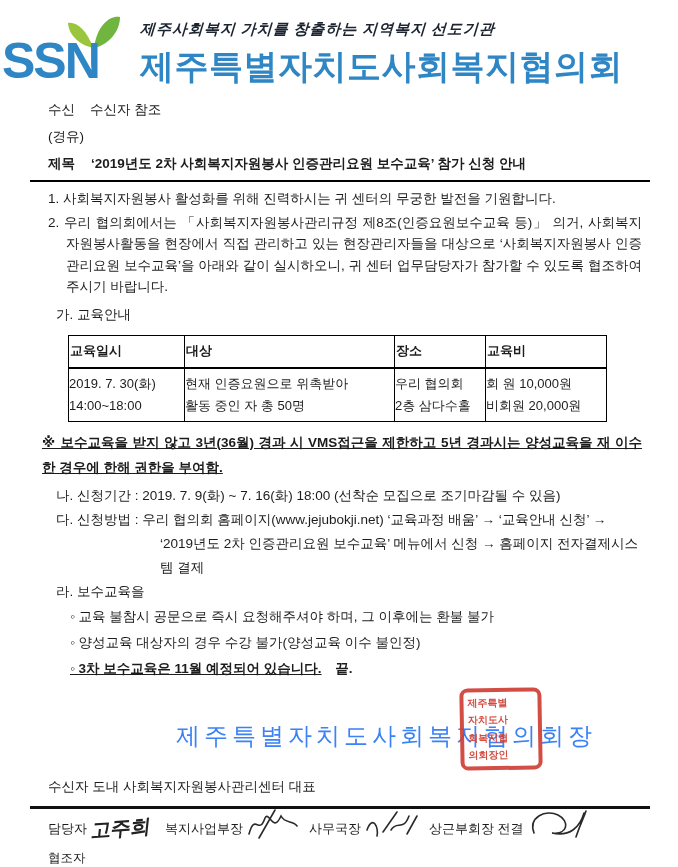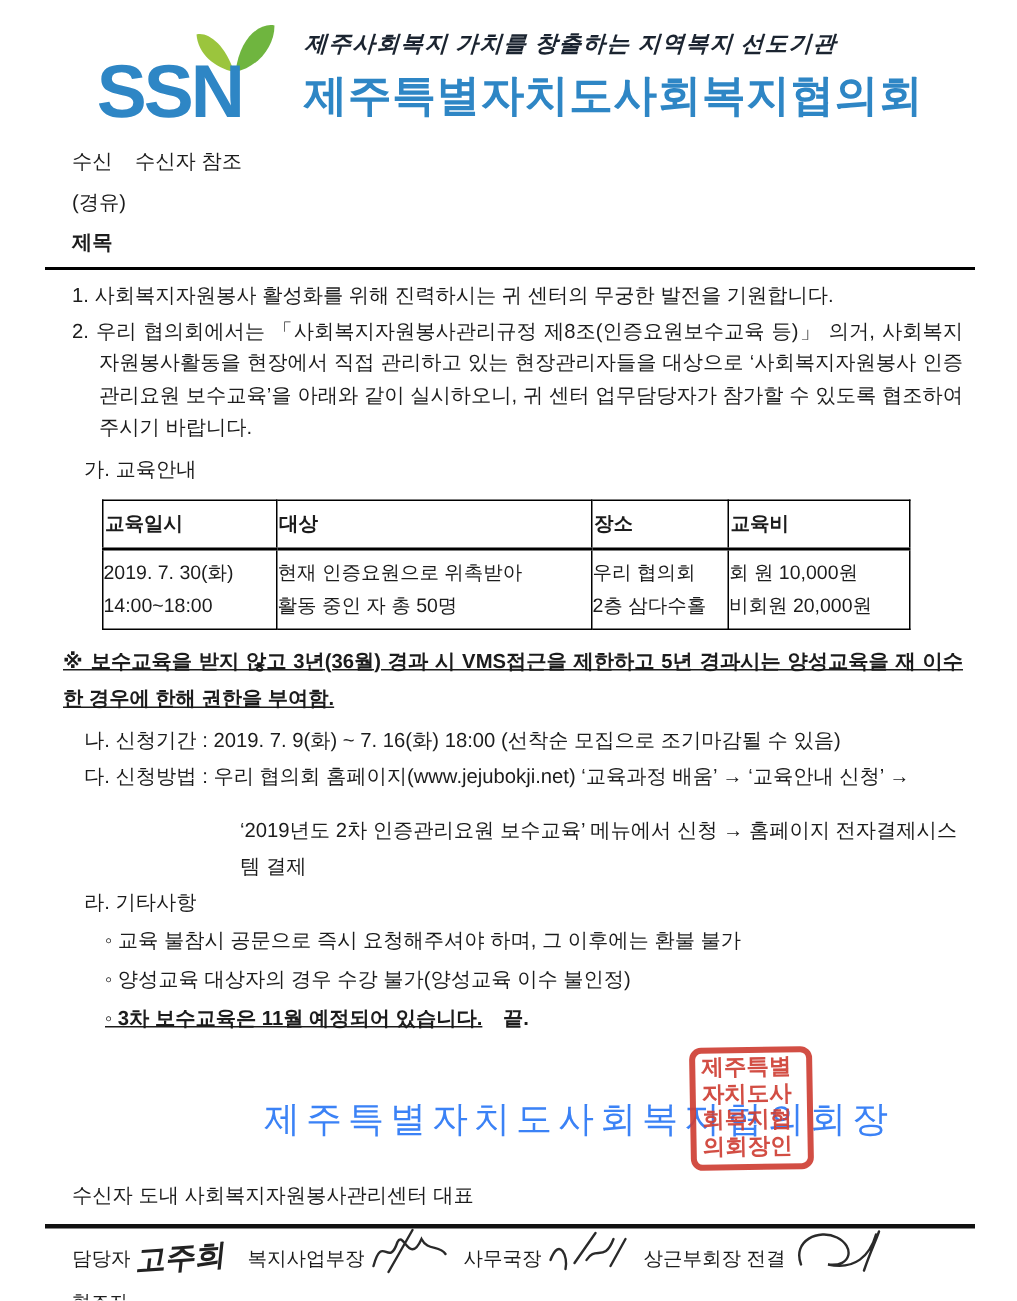--- a/index.html
+++ b/index.html
@@ -3,33 +3,33 @@
 <meta charset="utf-8">
 <style>
   html,body { margin:0; padding:0; background:#ffffff; }
   .page {
     position:relative; width:678px; height:867px; background:#ffffff;
     font-family:"Liberation Sans","DejaVu Sans",sans-serif;
     color:#1c1c1c; overflow:hidden;
   }
 
   
-  .header { display:flex; justify-content:center; align-items:flex-start; padding-top:12px; }
+  .header { display:flex; align-items:flex-start; padding-top:12px; }
   .logo { position:relative; width:140px; height:76px; flex:0 0 auto; }
   .logo .leaves { position:absolute; left:66px; top:2px; }
   .logo .ssn {
     position:absolute; left:2px; bottom:2px; font-size:50px; font-weight:bold;
     color:#2e86c5; letter-spacing:-2px; line-height:1;
   }
   .head-text { display:flex; flex-direction:column; padding-top:8px; }
   .slogan {
     font-family:"Liberation Serif","DejaVu Serif",serif; font-style:italic; font-weight:bold;
     font-size:15px; color:#1b2430; letter-spacing:1px; transform:skewX(-3deg);
   }
-  .orgname { font-size:29px; font-weight:bold; color:#2e86c5; letter-spacing:0.5px; margin-top:5px; }
+  .orgname { font-size:34px; font-weight:bold; color:#2e86c5; letter-spacing:0.5px; margin-top:5px; }
 
   
   .content { padding:6px 36px 0 48px; font-size:13.5px; }
   .meta-row { display:flex; gap:15px; line-height:27px; }
   .subject-row { display:flex; gap:16px; line-height:27px; font-weight:bold; }
   .rule { border:none; border-top:2px solid #000; margin:3px -8px 6px -18px; }
 
   
   .para { line-height:21.5px; text-align:justify; }
   .para.hang { padding-left:18px; text-indent:-18px; margin-top:2px; }
@@ -38,39 +38,39 @@
   
   table.edu { border-collapse:collapse; margin:7px 0 8px 20px; font-size:13px; }
   table.edu th, table.edu td { border:1.6px solid #000; text-align:left; }
   table.edu th { height:29px; font-weight:bold; border-bottom:2.4px solid #000; }
   table.edu td { height:52px; line-height:22px; padding:0 0; }
   .w1{width:113px}.w2{width:207px}.w3{width:88px}.w4{width:118px}
 
   
   .note { font-weight:bold; text-decoration:underline; line-height:25px; margin:6px 0 4px -6px; text-align:justify; }
   .sec { line-height:24px; padding-left:8px; }
-  .sec-cont { line-height:24px; padding-left:112px;margin-top:12px; }
+  .sec-cont { line-height:24px; padding-left:112px; }
   .bullets { padding-left:22px; }
   .bullet { line-height:26px; }
   .bullet .ul { text-decoration:underline; font-weight:bold; }
   .bullet .end { font-weight:bold; margin-left:10px; }
 
   
   .issuer { position:relative; height:96px; margin-top:6px; }
   .issuer-title {
     position:absolute; left:128px; top:32px; font-size:24px; letter-spacing:4px; color:#3b82f6;
   }
   .seal {
     position:absolute; left:412px; top:0px; width:82px; height:82px;
     border:4px solid #cf3f35; border-radius:8px; transform:rotate(-1deg);
     display:grid; grid-template-rows:repeat(4,1fr); padding:2px 4px; box-sizing:border-box;
     color:#cf3f35; opacity:0.92; background:rgba(255,255,255,0);
   }
   .seal-row { display:flex; justify-content:space-between; align-items:center;
-    font-family:Liberation Serif, serif; font-weight:bold; font-size:15px; line-height:1; }
+    font-family:Liberation Serif, serif; font-weight:bold; font-size:10px; line-height:1; }
   .recipients { line-height:22px; margin-top:-8px; }
 
   
   .footer-bar { border:none; border-top:3px solid #111; margin:8px -8px 0 -18px; }
   .sig-row { display:flex; align-items:center; height:36px; font-size:13px; margin-top:2px; }
   .hand-name {
     font-family:"Liberation Serif","DejaVu Serif",serif; font-size:20px; font-weight:bold;
     transform:rotate(-4deg) skewX(-10deg); margin:0 14px 0 4px; color:#222;
   }
   .sig-svg { margin:-10px 10px 0 2px; }
@@ -103,20 +103,21 @@
 
     <div class="meta-row">
       <span>수신</span>
       <span>수신자 참조</span>
     </div>
     <div class="meta-row">
       <span>(경유)</span>
     </div>
     <div class="subject-row">
       <span>제목</span>
+      <span>‘2019년도 2차 사회복지자원봉사 인증관리요원 보수교육’ 참가 신청 안내</span>
     </div>
     <hr class="rule">
 
     <div class="para">1. 사회복지자원봉사 활성화를 위해 진력하시는 귀 센터의 무궁한 발전을 기원합니다.</div>
     <div class="para hang">2. 우리 협의회에서는 「사회복지자원봉사관리규정 제8조(인증요원보수교육 등)」 의거, 사회복지자원봉사활동을 현장에서 직접 관리하고 있는 현장관리자들을 대상으로 ‘사회복지자원봉사 인증관리요원 보수교육’을 아래와 같이 실시하오니, 귀 센터 업무담당자가 참가할 수 있도록 협조하여 주시기 바랍니다.</div>
 
     <div class="sec-label">가. 교육안내</div>
 
     <table class="edu">
       <thead>
@@ -147,21 +148,21 @@
           </td>
         </tr>
       </tbody>
     </table>
 
     <div class="note">※ 보수교육을 받지 않고 3년(36월) 경과 시 VMS접근을 제한하고 5년 경과시는 양성교육을 재 이수한 경우에 한해 권한을 부여함.</div>
 
     <div class="sec">나. 신청기간 : 2019. 7. 9(화) ~ 7. 16(화) 18:00 (선착순 모집으로 조기마감될 수 있음)</div>
     <div class="sec">다. 신청방법 : 우리 협의회 홈페이지(www.jejubokji.net) ‘교육과정 배움’ → ‘교육안내 신청’ →</div>
     <div class="sec-cont">‘2019년도 2차 인증관리요원 보수교육’ 메뉴에서 신청 → 홈페이지 전자결제시스템 결제</div>
-    <div class="sec">라. 기타사항</div>
+    <div class="sec">라. 보수교육을</div>
 
     <div class="bullets">
       <div class="bullet">◦ 교육 불참시 공문으로 즉시 요청해주셔야 하며, 그 이후에는 환불 불가</div>
       <div class="bullet">◦ 양성교육 대상자의 경우 수강 불가(양성교육 이수 불인정)</div>
       <div class="bullet">
         <span class="ul">◦ 3차 보수교육은 11월 예정되어 있습니다.</span>
         <span class="end">끝.</span>
       </div>
     </div>
 

